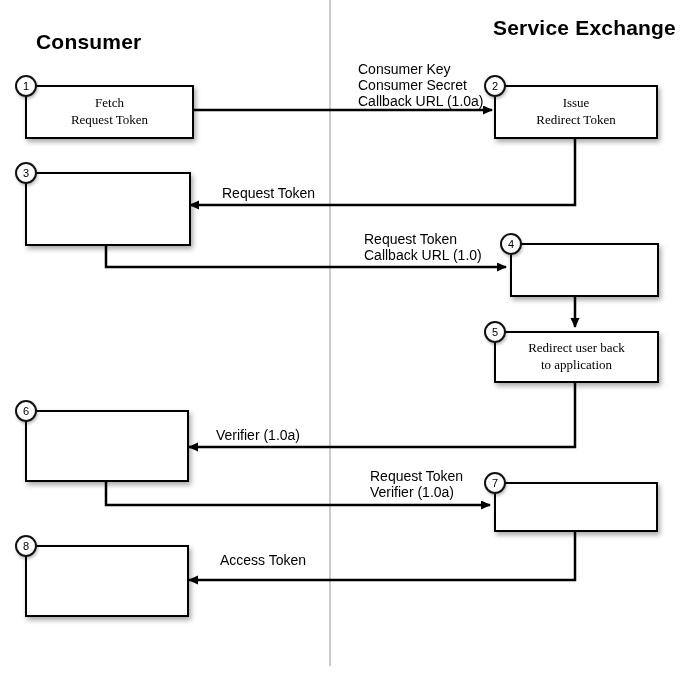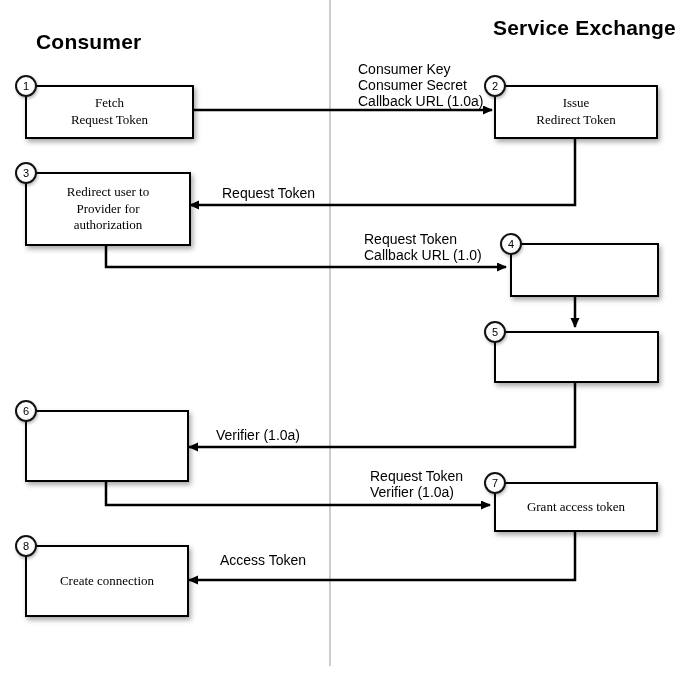--- a/index.html
+++ b/index.html
@@ -128,45 +128,42 @@
   </div>
 
   <div class="node n2">
     <span class="badge">2</span>
     <div class="node-label">Issue
 Redirect Token</div>
   </div>
 
   <div class="node n3">
     <span class="badge">3</span>
-    <div class="node-label">Redirect user to
-Provider for
-authorization</div>
   </div>
 
   <div class="node n4">
     <span class="badge">4</span>
   </div>
 
   <div class="node n5">
     <span class="badge">5</span>
+    <div class="node-label">Redirect user back
+to application</div>
   </div>
 
   <div class="node n6">
     <span class="badge">6</span>
   </div>
 
   <div class="node n7">
     <span class="badge">7</span>
-    <div class="node-label">Grant access token</div>
   </div>
 
   <div class="node n8">
     <span class="badge">8</span>
-    <div class="node-label">Create connection</div>
   </div>
 
   <div class="arrow-label al1">Consumer Key
 Consumer Secret
 Callback URL (1.0a)</div>
   <div class="arrow-label al2">Request Token</div>
   <div class="arrow-label al3">Request Token
 Callback URL (1.0)</div>
   <div class="arrow-label al4">Verifier (1.0a)</div>
   <div class="arrow-label al5">Request Token

